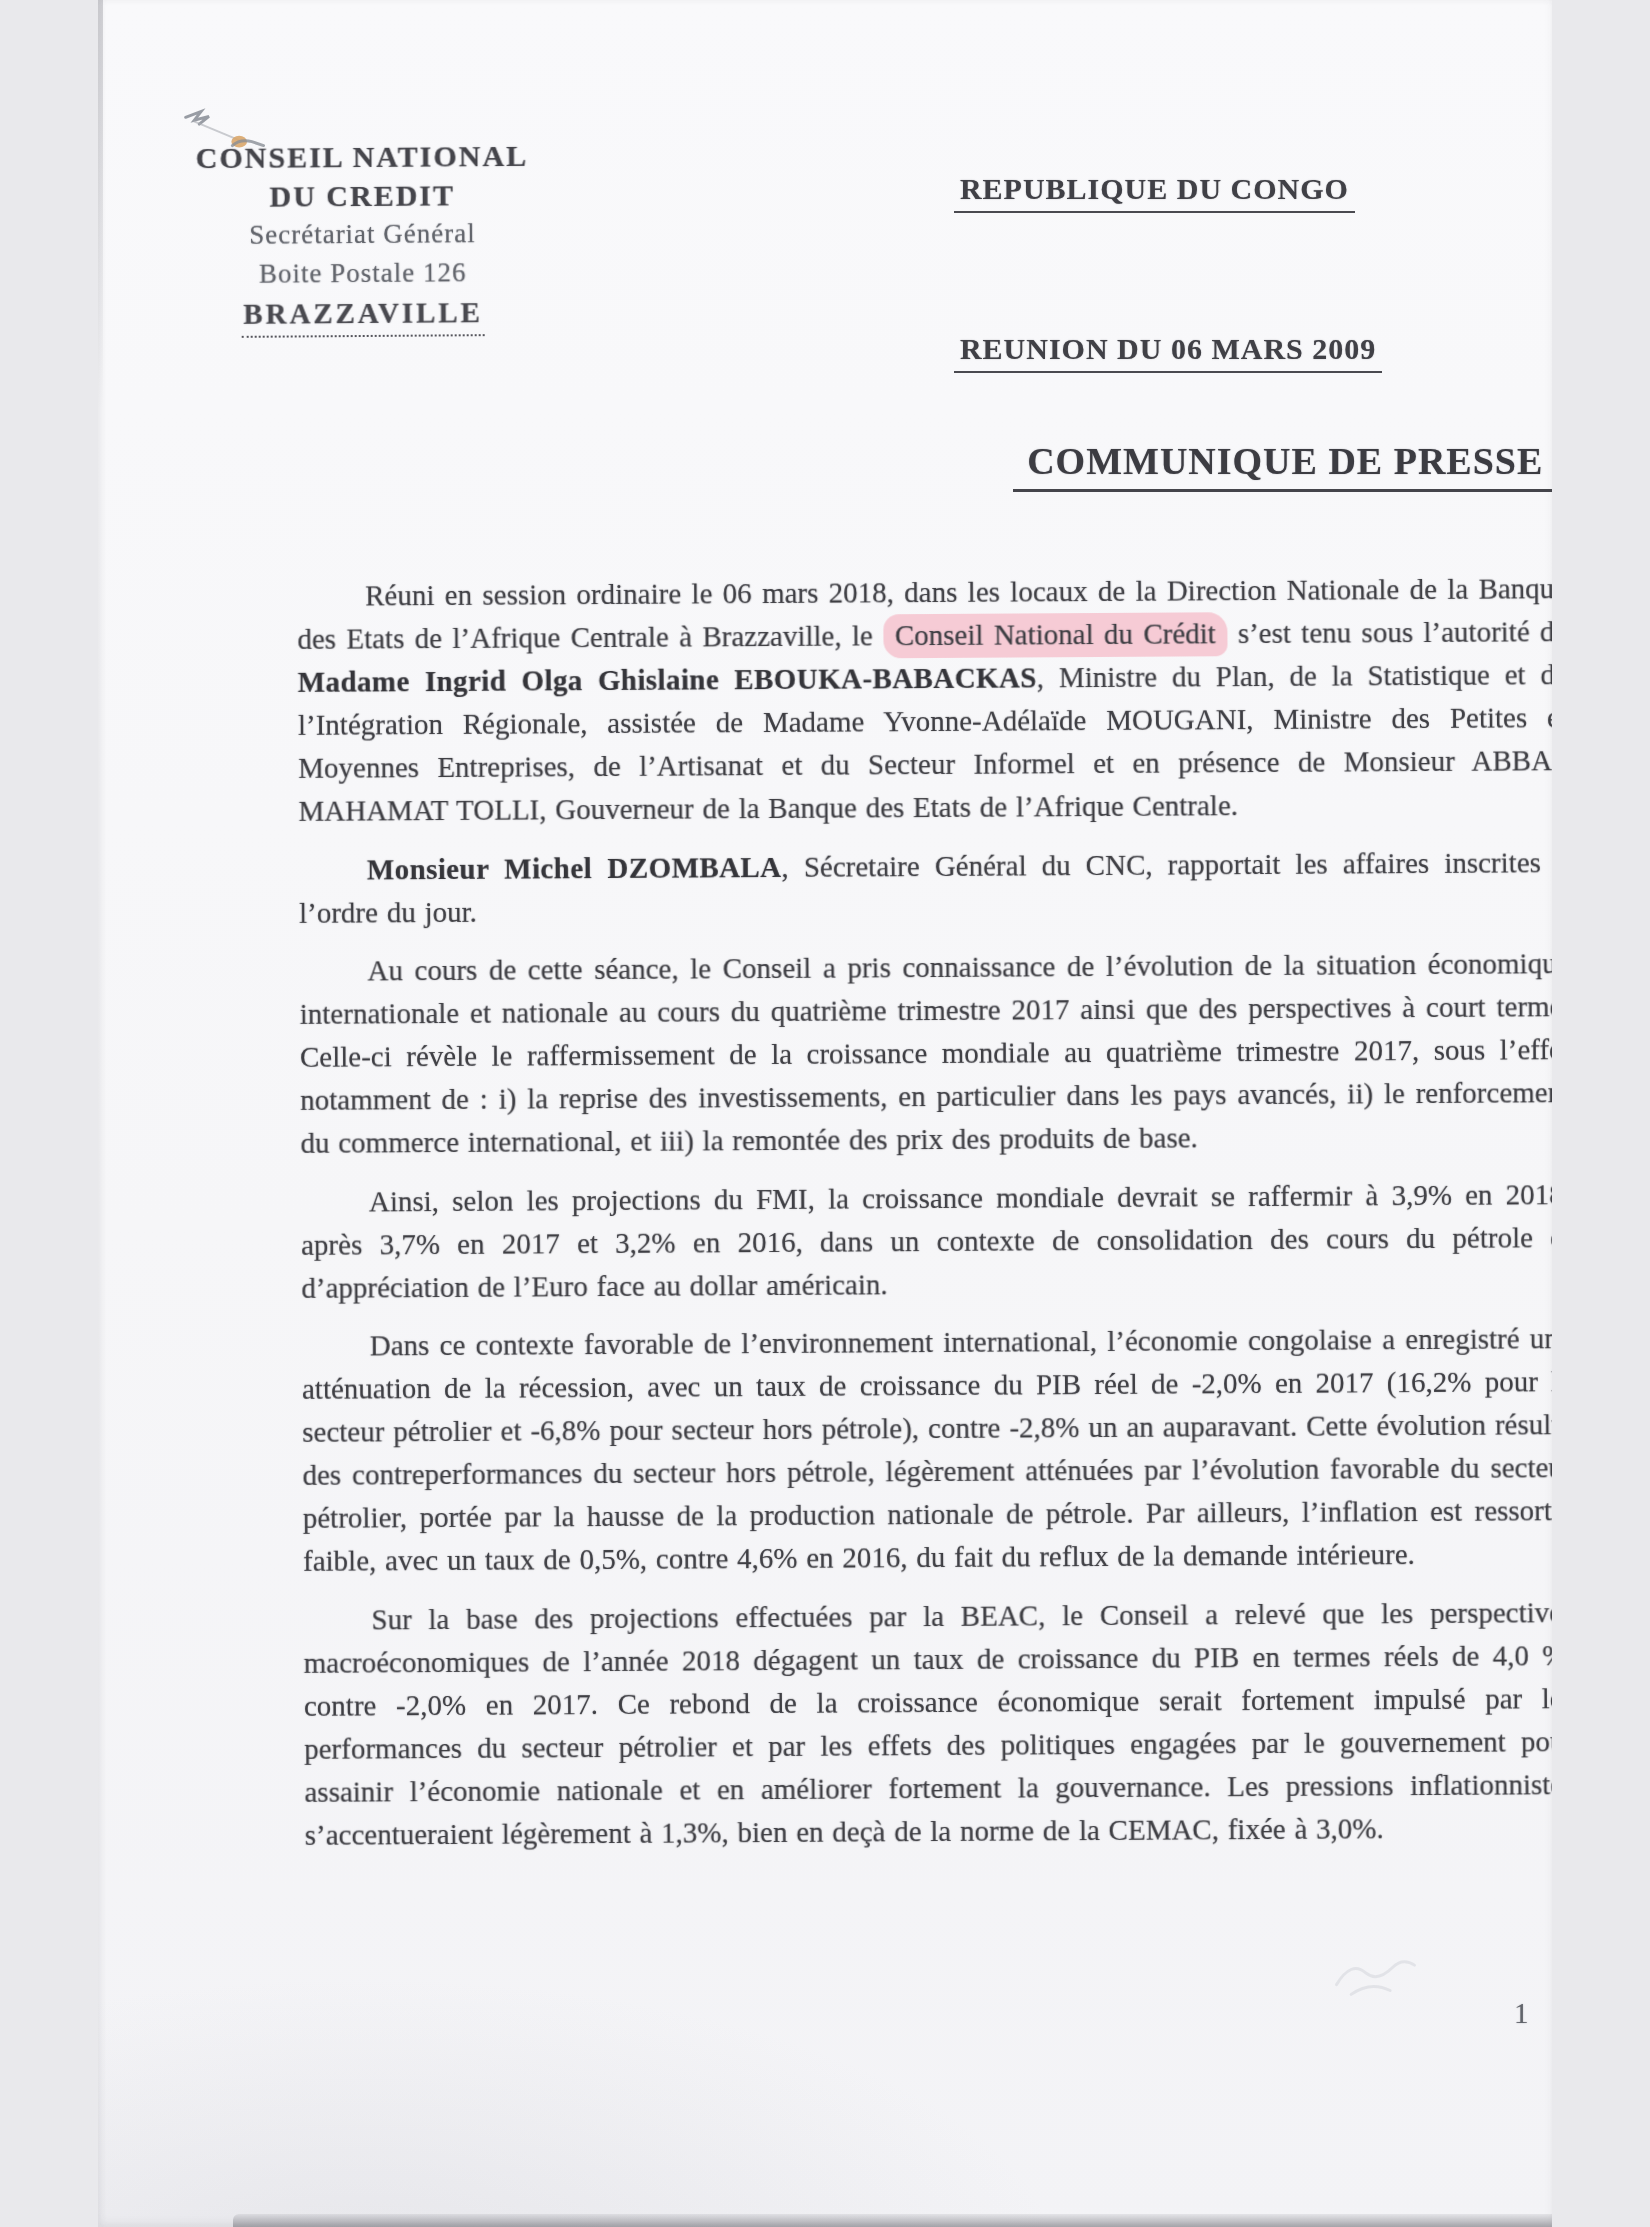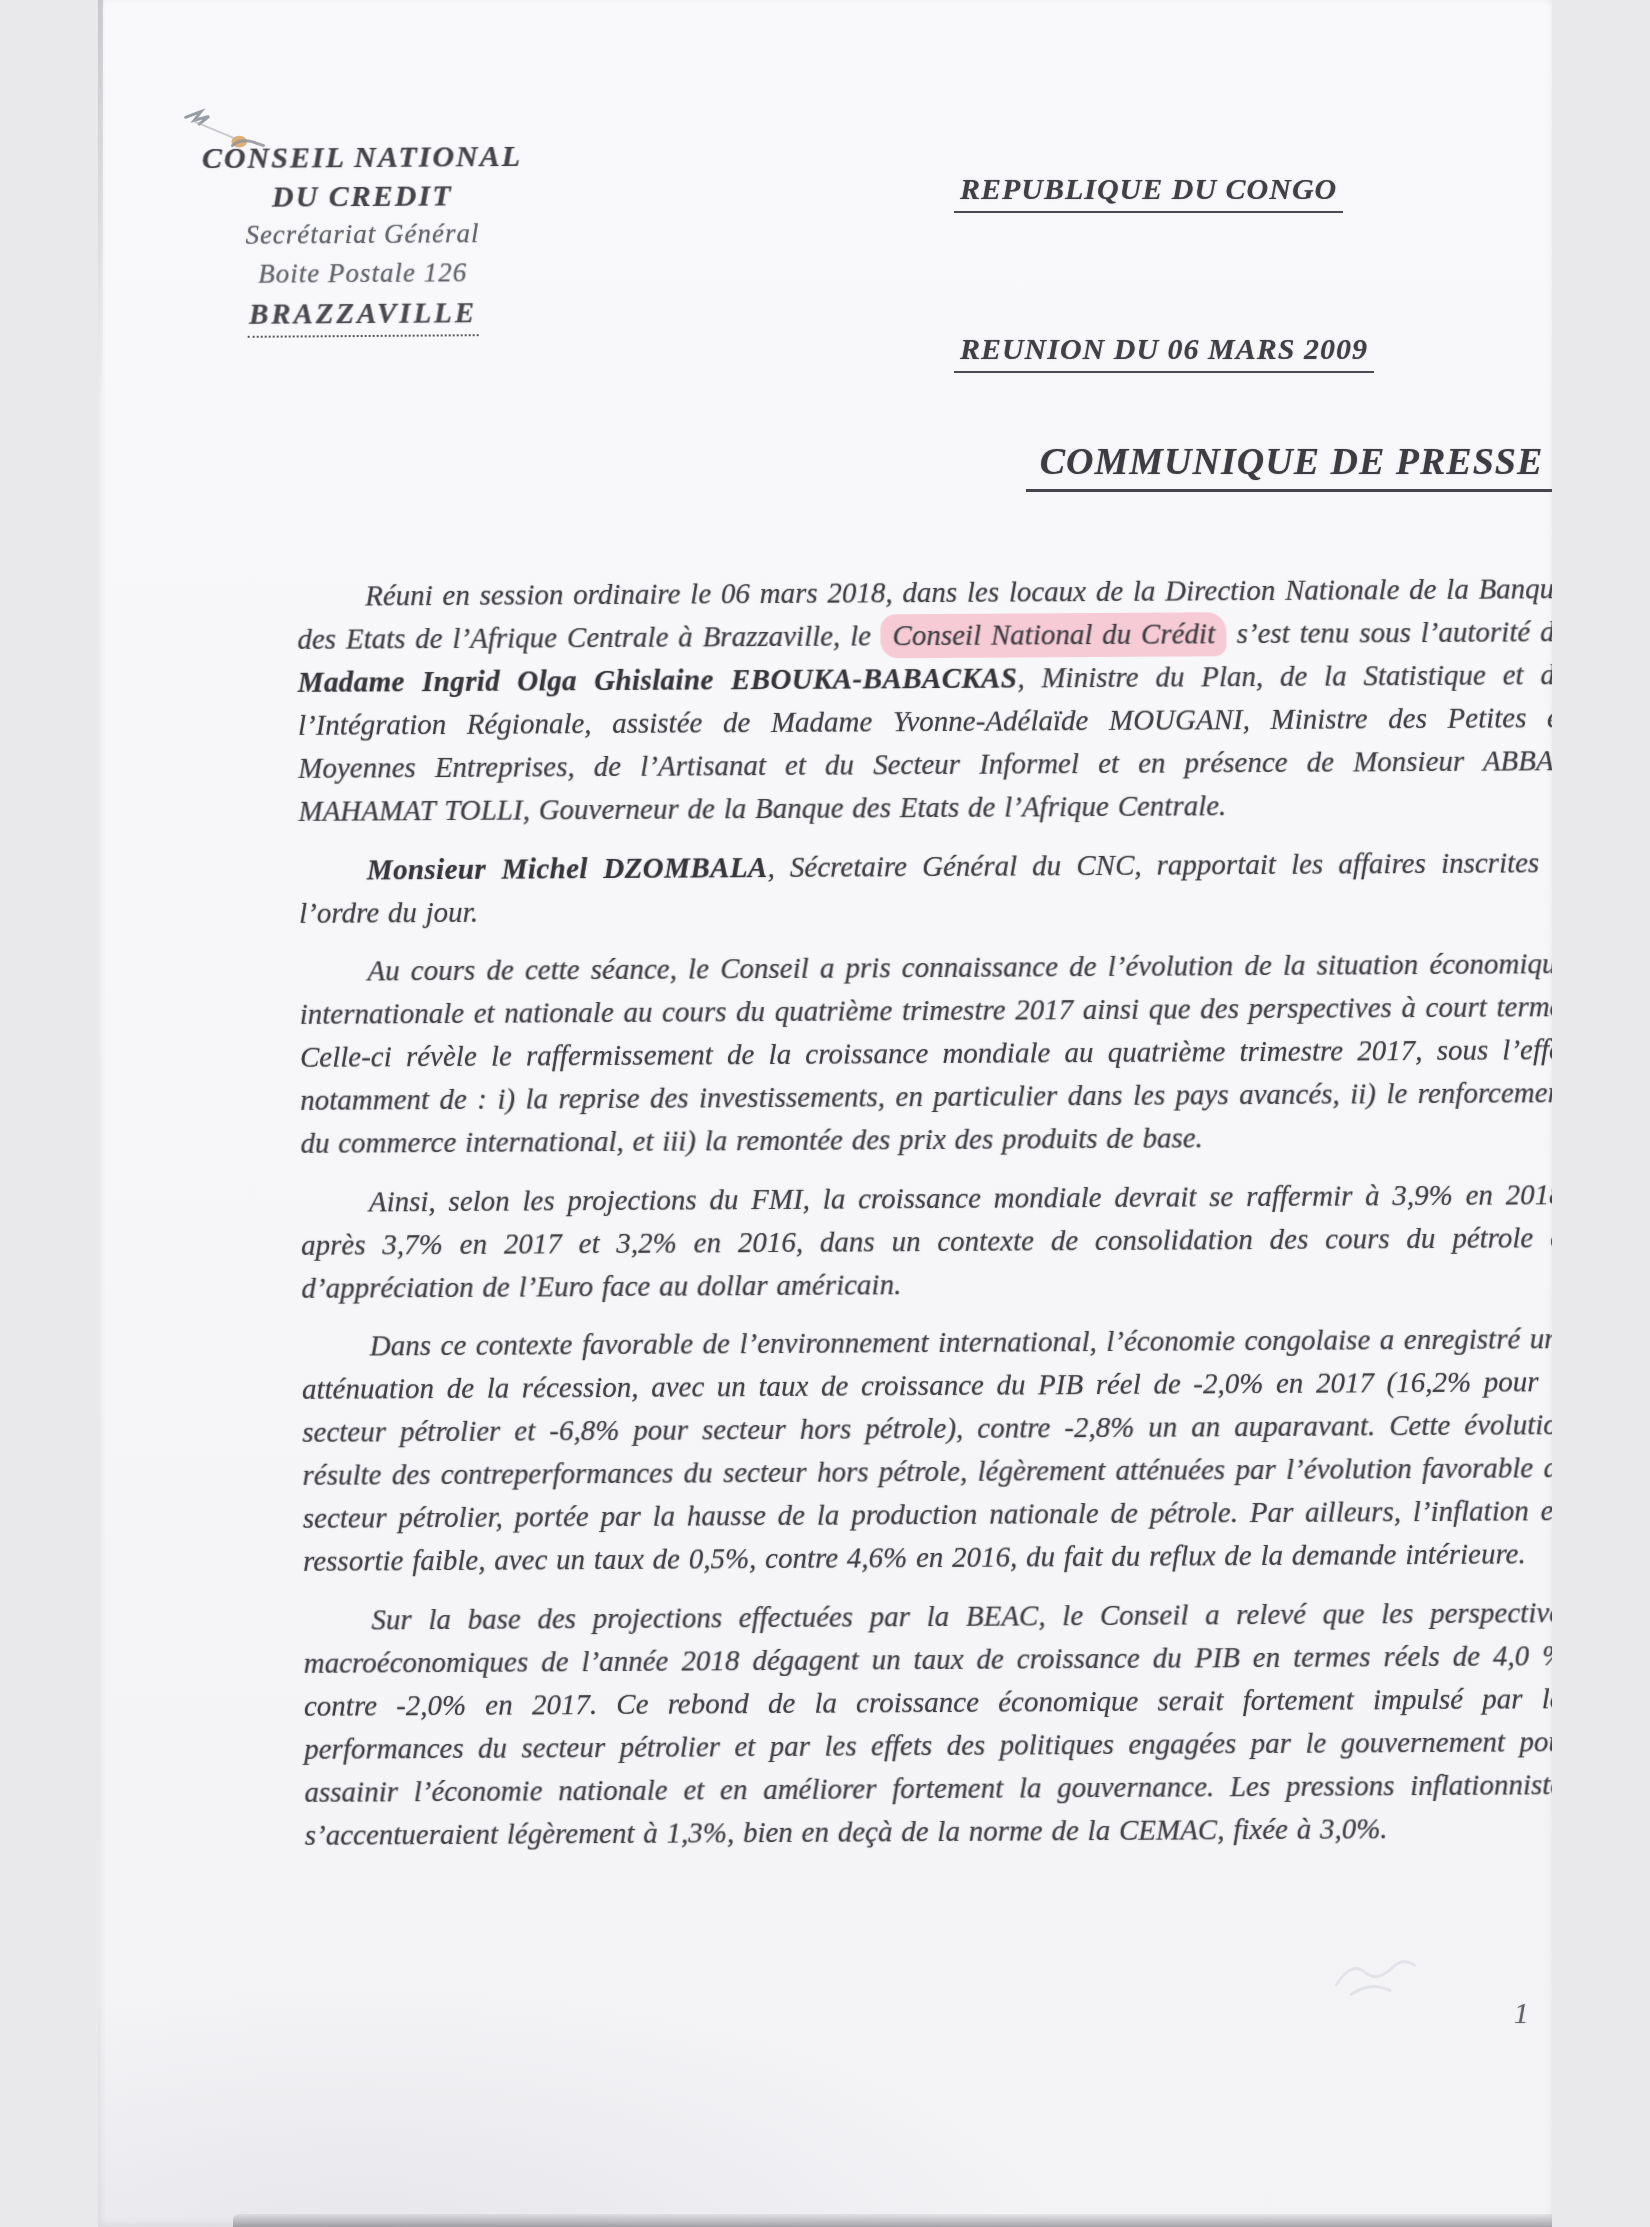--- a/index.html
+++ b/index.html
@@ -7,21 +7,20 @@
     position:relative;
     width:1454px;height:2227px;
     margin:0 auto;
     background:
       radial-gradient(1170px 488px at 18% 102%, rgba(205,205,212,.35), rgba(205,205,212,0) 60%),
       linear-gradient(180deg,#f9f9fb 0%, #f6f6f8 55%, #f3f3f6 100%);
     box-shadow: inset 2.9px 0 7.8px rgba(60,60,70,.05), inset 0 -3.9px 9.8px rgba(60,60,70,.06);
     overflow:hidden;
     font-family:"Liberation Serif","DejaVu Serif",serif;
     color:#3f3f44;
-    font-style:italic;
   }
   .ink{ text-shadow:0 0 1.2px rgba(70,70,78,.55); filter:blur(0.2px); }
 
   
   .lh-left{
     position:absolute; left:93px; top:137px; width:343px;
     text-align:center; transform:rotate(-.4deg);
   }
   .lh-org{ font-weight:bold; font-size:30px; line-height:39px; letter-spacing:2px; color:#45454b;}
   .lh-sub{ font-size:27px; line-height:39px; color:#63666d; letter-spacing:1px;}

